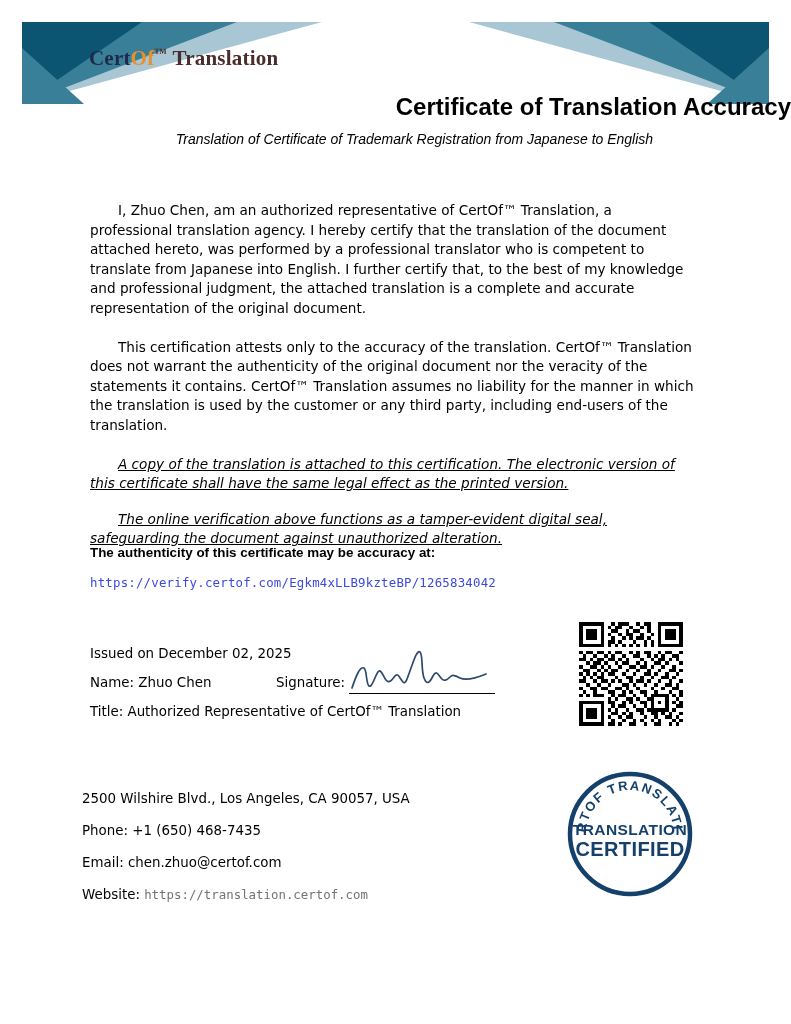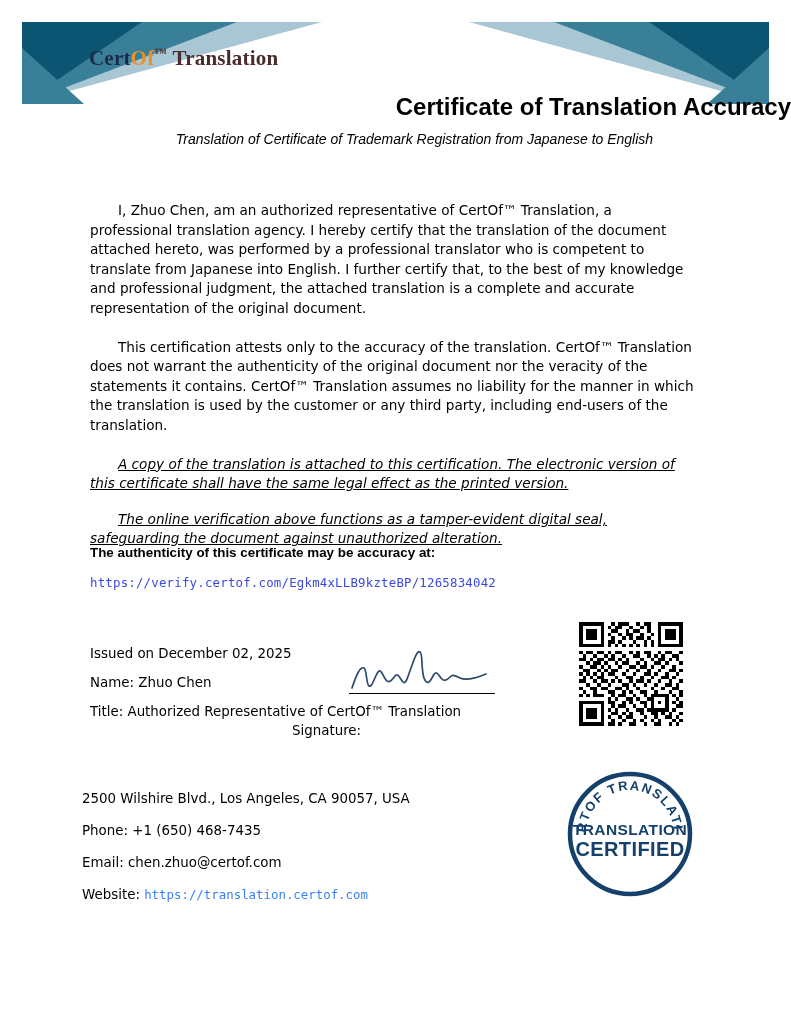--- a/index.html
+++ b/index.html
@@ -117,25 +117,24 @@
     font-size: 13.4px;
     line-height: 29px;
     white-space: nowrap;
   }
   #sig-row {
     position: relative;
     height: 29px;
   }
   #sig-label {
     position: absolute;
-    left: 202px;
+    left: 186px;
     top: 0;
     font-size: 13.4px;
     line-height: 29px;
-    margin-top: 48px;
   }
   #sig-rule {
     position: absolute;
     left: 259px;
     top: 25px;
     width: 146px;
     height: 1px;
     background: #000;
   }
   #sig-mark {
@@ -154,21 +153,21 @@
     width: 430px;
   }
   .contact-line {
     font-size: 13.4px;
     line-height: 32px;
     white-space: nowrap;
   }
   .link-mono {
     font-family: "DejaVu Sans Mono", monospace;
     font-size: 12.4px;
-    color: #3b82f6;
+    color: #737373;
   }
 
   
   #qr-code {
     position: absolute;
     left: 579px;
     top: 622px;
     width: 104px;
     height: 104px;
   }

